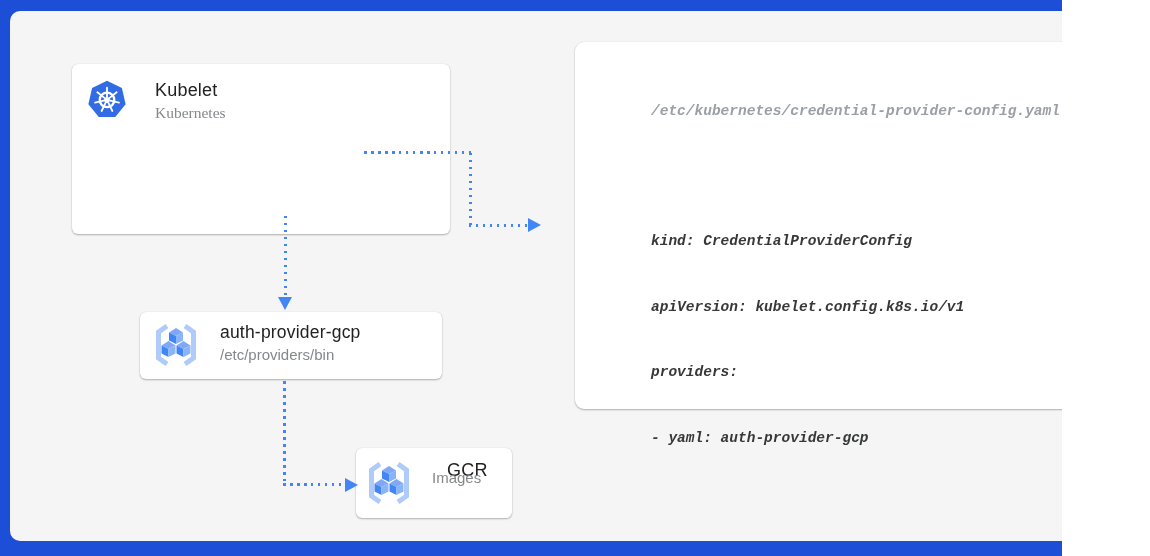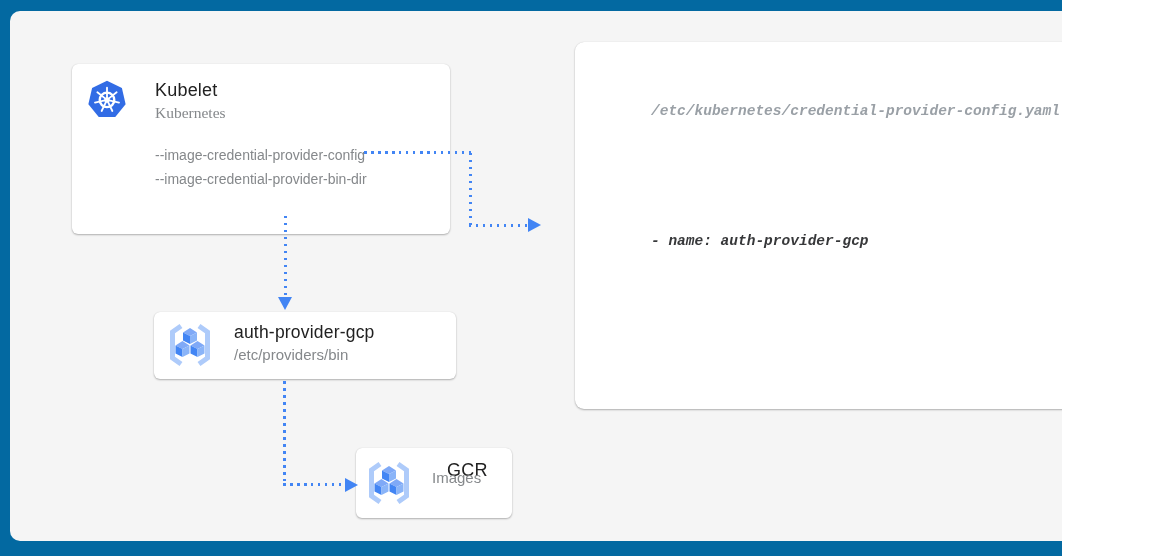--- a/index.html
+++ b/index.html
@@ -1,23 +1,23 @@
 <!DOCTYPE html>
 <html><head>
 <meta charset="utf-8">
 <style>
   html,body{margin:0;padding:0;background:#ffffff;}
-  .canvas{position:relative;width:1062px;height:556px;background:#0369a1;overflow:hidden;
+  .canvas{position:relative;width:1062px;height:556px;background:#1d4ed8;overflow:hidden;
           font-family:"Liberation Sans",sans-serif;}
   .panel{position:absolute;left:10px;top:11px;width:1119px;height:530px;background:#f5f5f5;border-radius:10px;}
   .card{position:absolute;background:#ffffff;border-radius:6px;
         box-shadow:0 1px 2px rgba(0,0,0,0.28),0 0 1px rgba(0,0,0,0.14);}
   #kubelet-card{left:72px;top:64px;width:378px;height:170px;}
   #yaml-card{left:575px;top:42px;width:565px;height:367px;border-radius:9px;}
-  #auth-card{left:154px;top:312px;width:302px;height:67px;text-decoration:underline;}
+  #auth-card{left:140px;top:312px;width:302px;height:67px;text-decoration:underline;}
   #gcr-card{left:356px;top:448px;width:156px;height:70px;}
 
   .card .title{position:absolute;font-size:18px;color:#212121;letter-spacing:.2px;}
   .card .subtitle{position:absolute;font-size:15.5px;color:#85888b;}
   .flag{position:absolute;left:83px;font-size:14px;color:#85888b;white-space:nowrap;}
 
   #kubelet-card .title{left:83px;top:16px;}
   #kubelet-card .subtitle{left:83px;top:40px;font-family:Liberation Serif, serif;}
   #kubelet-card .flag1{top:83px;}
   #kubelet-card .flag2{top:107px;}
@@ -65,29 +65,30 @@
 
   <div class="card" id="kubelet-card">
     <svg width="40" height="40" viewBox="0 0 44 44">
       <polygon points="22,2 38.4,9.9 42.5,27.7 31.1,41.9 12.9,41.9 1.5,27.7 5.6,9.9" fill="#326ce5"></polygon>
       <path d="M22,23 L22,9.5 M22,23 L32.6,14.6 M22,23 L35.2,26 M22,23 L27.9,35.2 M22,23 L16.1,35.2 M22,23 L8.8,26 M22,23 L11.4,14.6" stroke="#ffffff" stroke-width="2" stroke-linecap="round" fill="none"></path>
       <circle cx="22" cy="23" r="8" fill="none" stroke="#ffffff" stroke-width="2.6"></circle>
       <circle cx="22" cy="23" r="3" fill="#ffffff"></circle>
     </svg>
     <div class="title">Kubelet</div>
     <div class="subtitle">Kubernetes</div>
-    <div class="flag flag1">--image-credential-provider-config</div>
-    <div class="flag flag2">--image-credential-provider-bin-dir</div>
   </div>
 
   <div class="card" id="yaml-card">
     <div class="code-block">
       <div class="code-path">/etc/kubernetes/credential-provider-config.yaml</div>
       <div class="code-gap"></div>
-      <div>- name: auth-provider-gcp</div>
+      <div>kind: CredentialProviderConfig</div>
+      <div>apiVersion: kubelet.config.k8s.io/v1</div>
+      <div>providers:</div>
+      <div>- yaml: auth-provider-gcp</div>
       
       
       
       
       
       
       
       
       
     </div>

